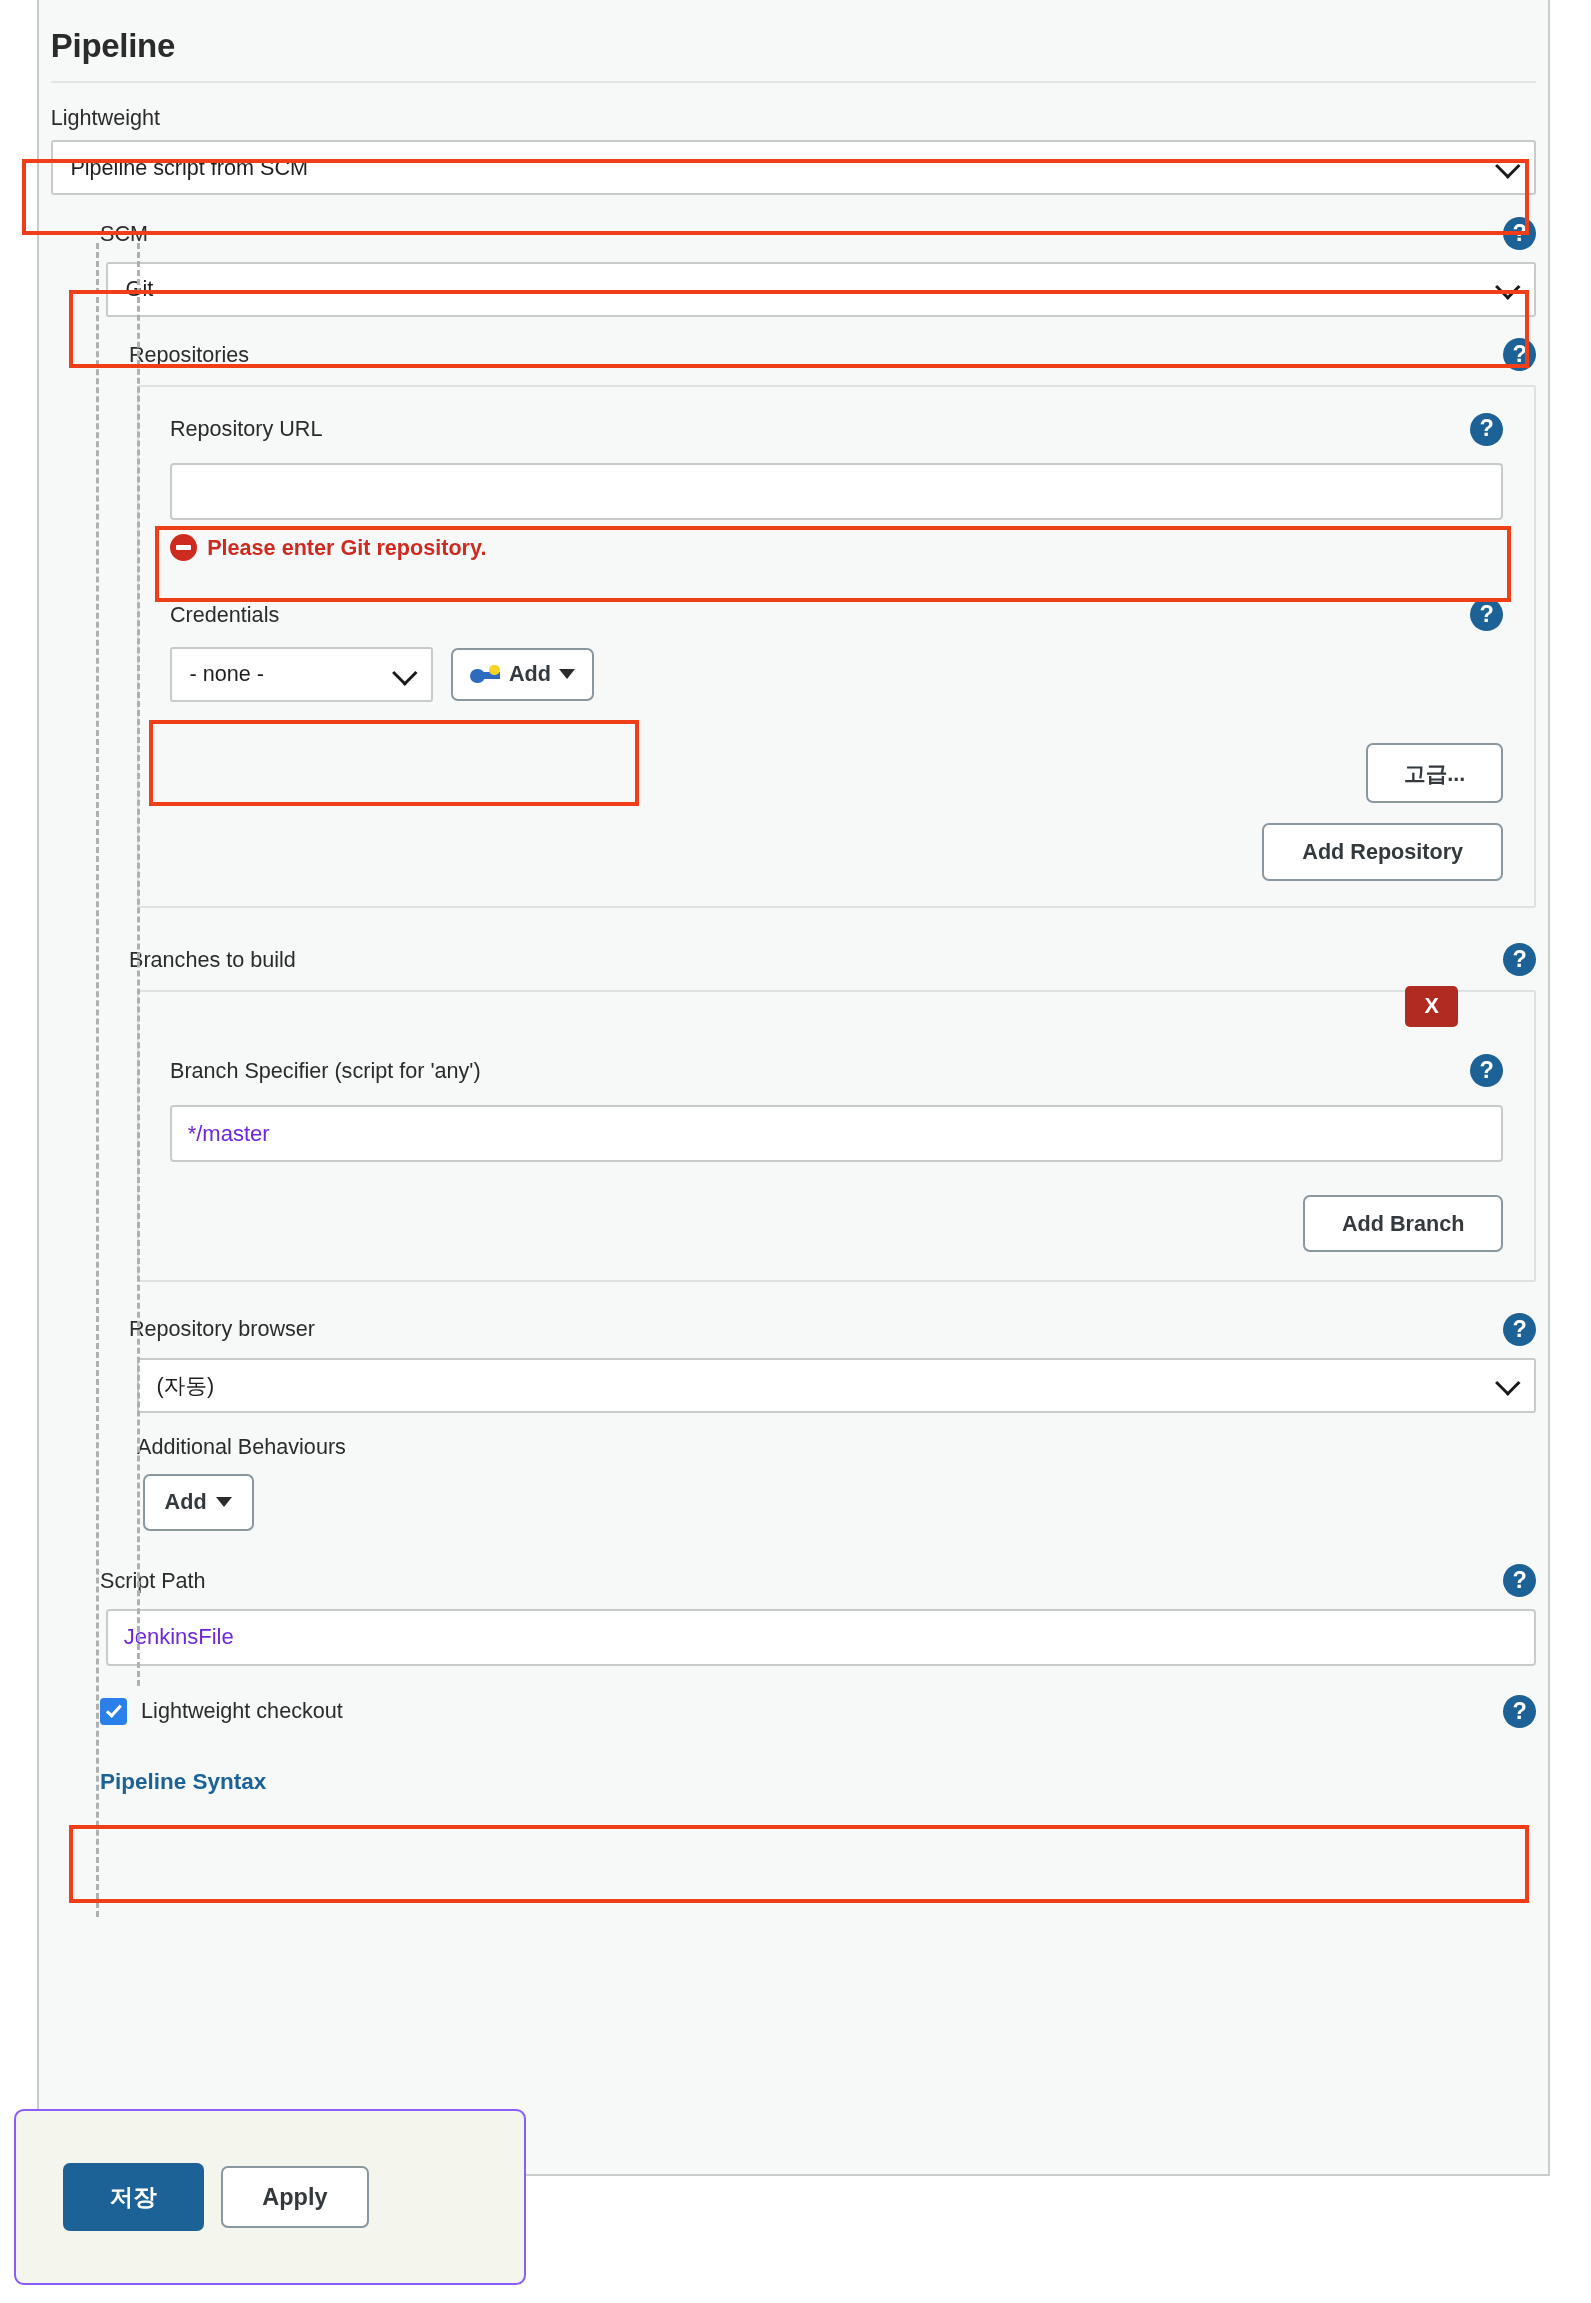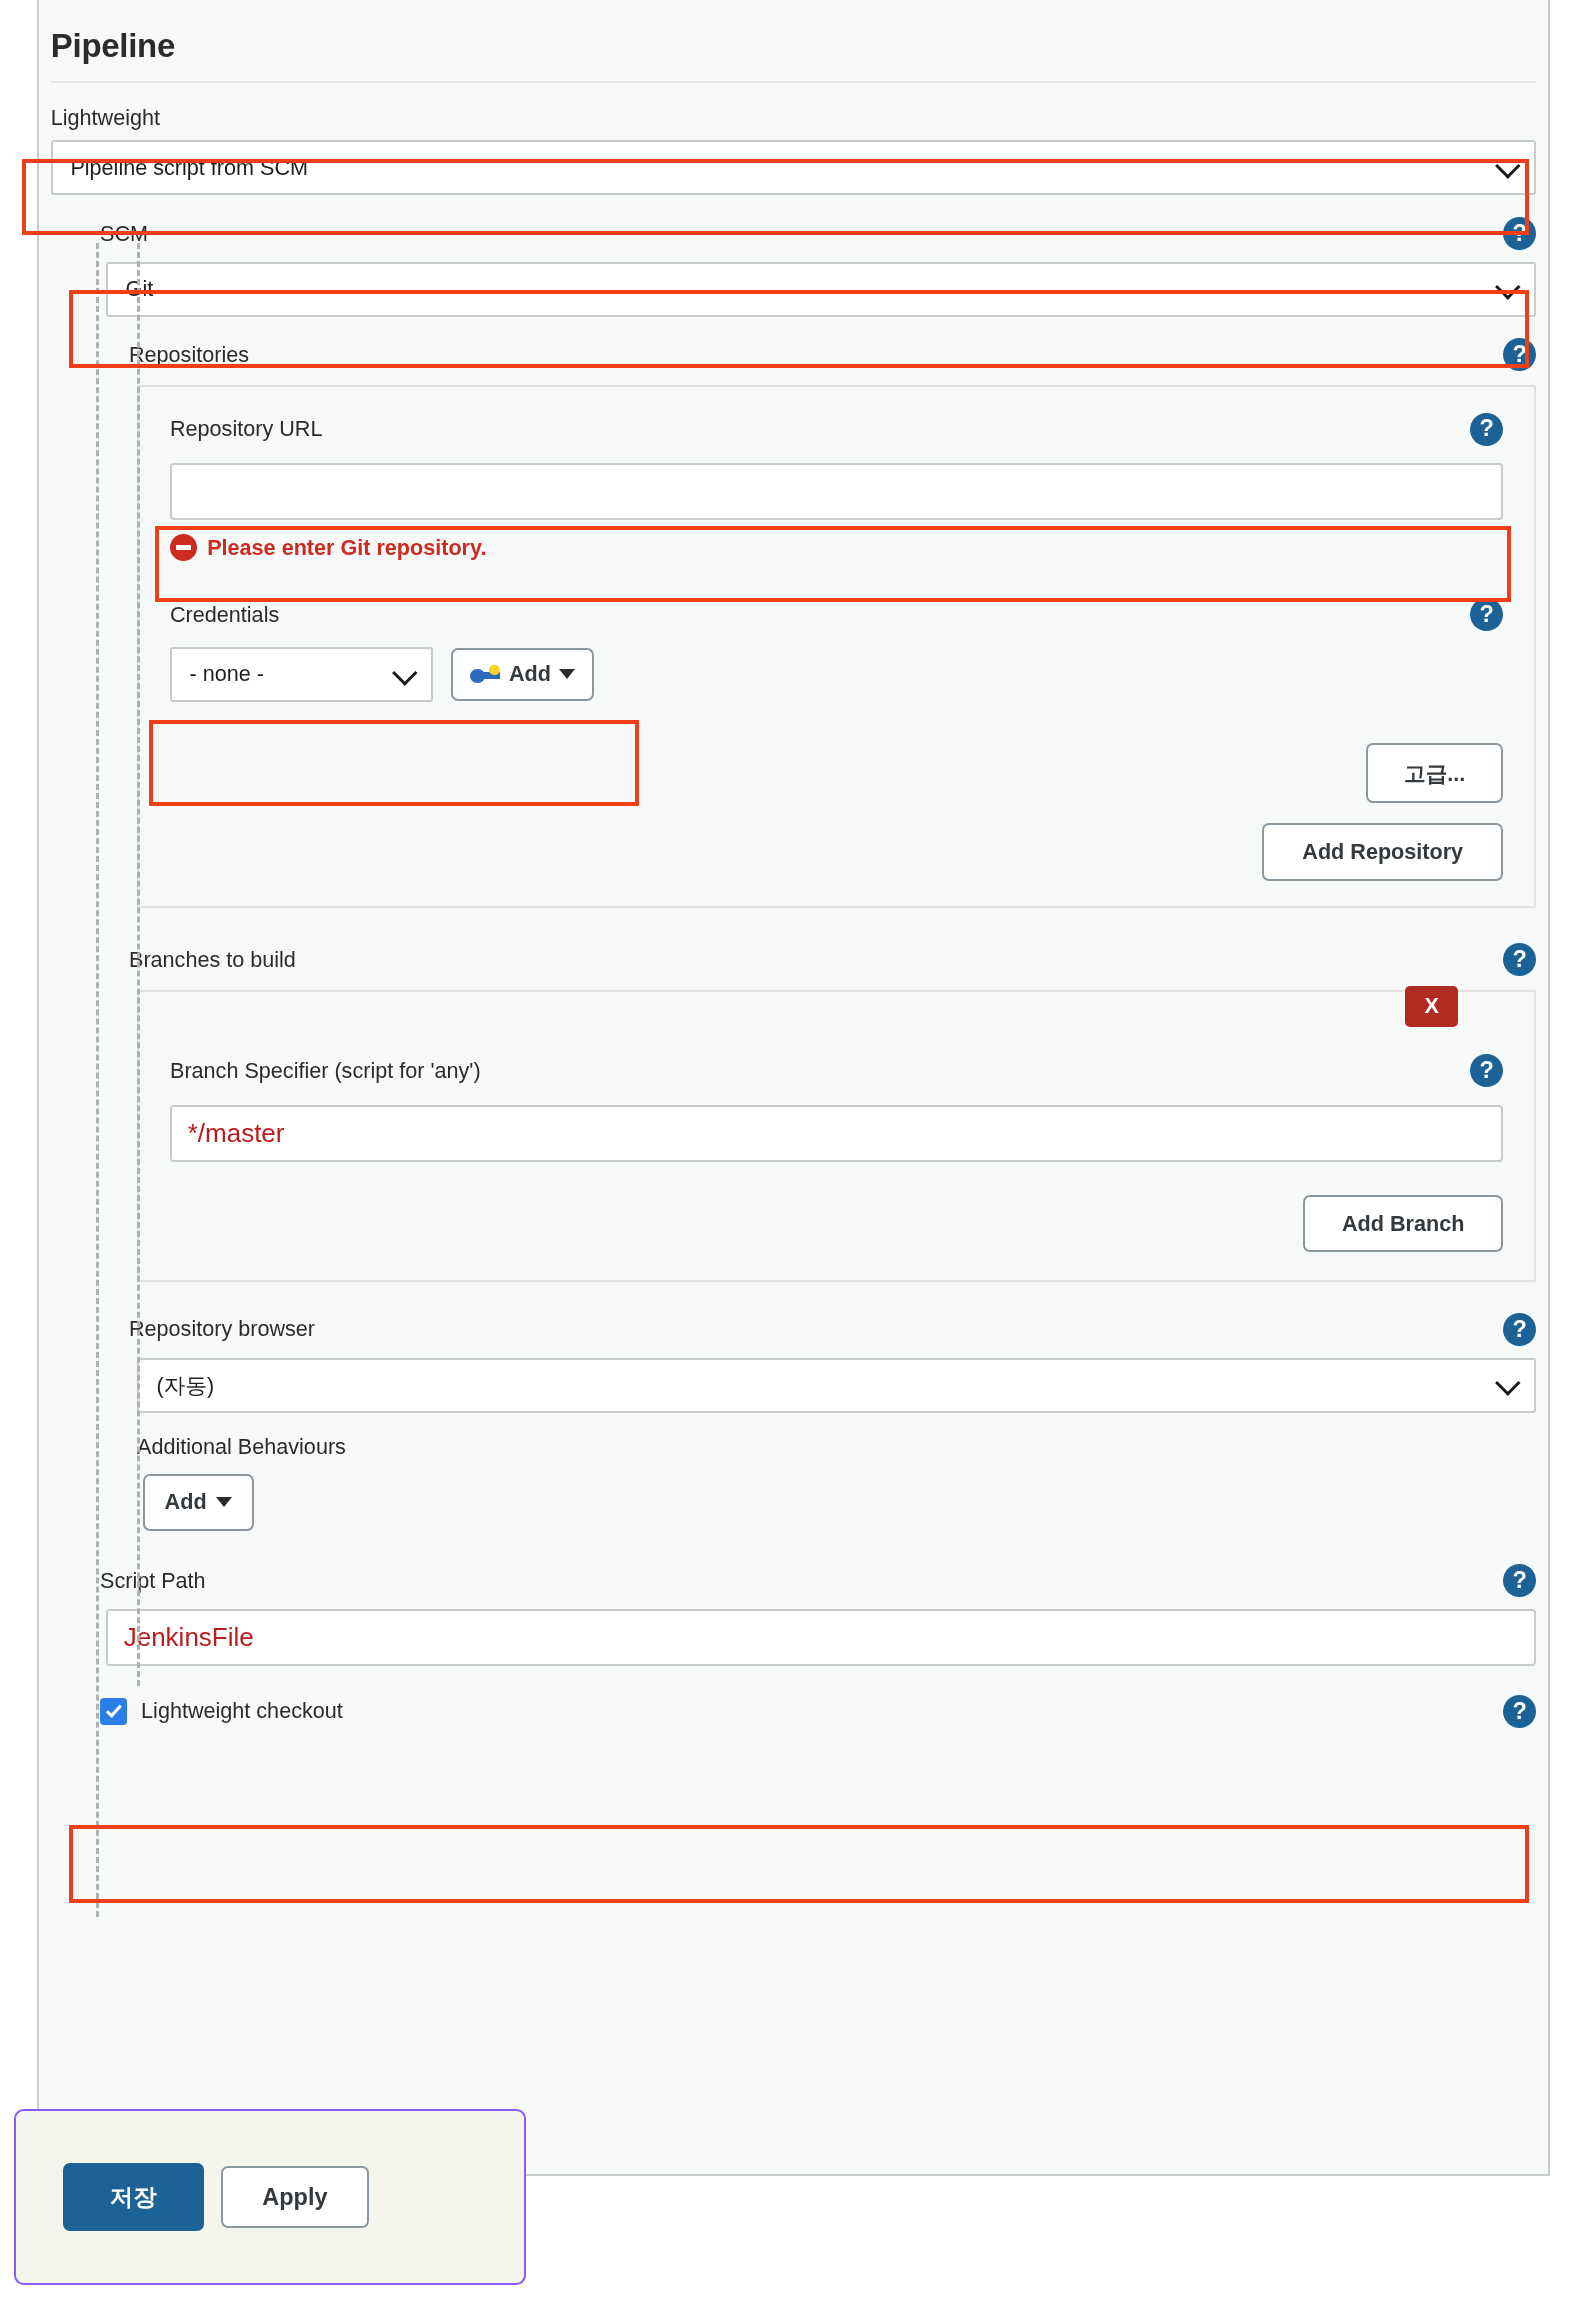--- a/index.html
+++ b/index.html
@@ -84,22 +84,22 @@
   }
 
   .txt {
     background: #ffffff;
     border: 2px solid #c8cbcc;
     border-radius: 3.9px;
     height: 57px;
     display: flex;
     align-items: center;
     padding: 0 15.7px;
-    font-size: 26px;
-    color: #b91c1c;
+    font-size: 22px;
+    color: #6d28d9;
     width: 100%;
   }
 
   
   .hl {
     position: absolute;
     border: 4.9px solid #ef3e18;
     pointer-events: none;
   }
 
@@ -387,20 +387,23 @@
         <div style="display:flex; align-items:center; gap:13.7px;">
           <span class="cbx">
               <span class="tick"></span>
             </span>
           <span class="label">Lightweight checkout</span>
         </div>
         <div class="help">?</div>
       </div>
     </div>
 
+    <div style="margin:41px 0 0 61px;">
+      <a class="link">Pipeline Syntax</a>
+    </div>
 
     <i class="guide guide-1"></i>
     <i class="guide guide-2"></i>
   </div>
 
   <div class="hl" style="left:21.6px;  top:159px;  width:1507px; height:76px;"></div>
   <div class="hl" style="left:69px;  top:290px;  width:1460px; height:78px;"></div>
   <div class="hl" style="left:155px; top:526px;  width:1356px; height:76px;"></div>
   <div class="hl" style="left:149px; top:720px;  width:490px;  height:86px;"></div>
   <div class="hl" style="left:69px;  top:1825px; width:1460px; height:78px;"></div>

